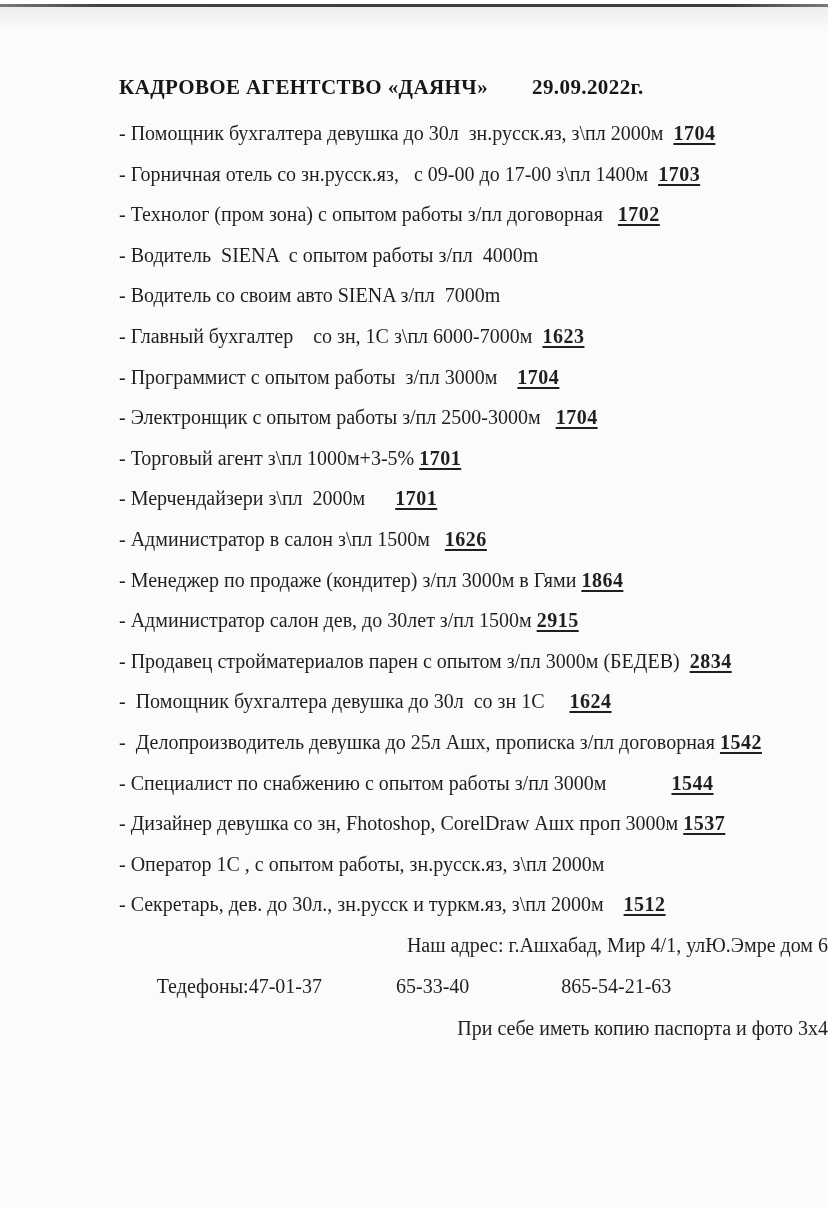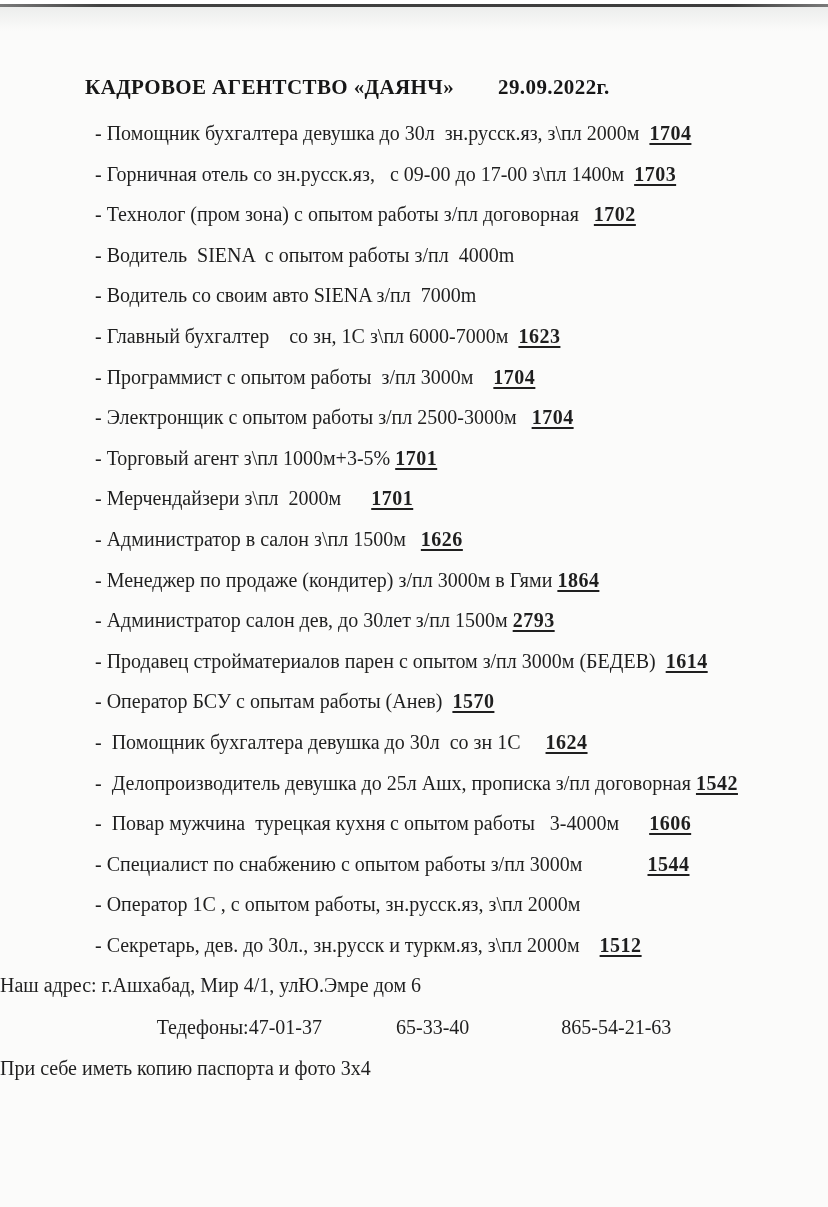--- a/index.html
+++ b/index.html
@@ -15,31 +15,31 @@
   .top-edge-line {
     position: absolute; top: 4px; left: 0; width: 100%; height: 3px;
     background: linear-gradient(90deg, #7a7a7a, #424242 12%, #3c3c3c 88%, #7a7a7a);
   }
   .top-fade {
     position: absolute; top: 7px; left: 0; width: 100%; height: 24px;
     background: linear-gradient(#ecedec, #fbfbfa);
   }
   .page { position: absolute; top: 0; left: 0; width: 100%; height: 100%; padding-top: 74px; }
   .title-row {
-    display: flex; gap: 44px; padding-left: 85px;
+    display: flex; gap: 44px; padding-left: 119px;
     font-weight: bold; font-size: 21px; letter-spacing: .4px;
     white-space: pre; color: #171717; height: 26px; line-height: 26px;
   }
   .items { margin-top: 13px; padding-left: 95px; padding-right: 30px; }
-  .item { height: 40.6px; line-height: 40.6px; font-size: 20px; white-space: pre; }
+  .item { height: 40.6px; line-height: 40.6px; font-size: 20px; white-space: pre; margin-left: 24px; }
   .code {
     font-weight: bold; letter-spacing: .5px;
     text-decoration: underline; text-decoration-thickness: 1.6px; text-underline-offset: 3px;
   }
-  .footer { font-size: 20px; text-align: left; }
+  .footer { font-size: 20px; text-align: right; }
   .footer-line { height: 41.5px; line-height: 41.5px; white-space: pre; }
   .phones-row { display: flex; justify-content: center; }
   .phone-label { }
   .phone-2 { margin-left: 74px; }
   .phone-3 { margin-left: 92px; }
 </style>
 </head>
 <body>
 
 <div class="top-white"></div>
@@ -73,34 +73,33 @@
 
 
       <div class="item"><span>- Торговый агент з\пл 1000м+3-5% </span><span class="code">1701</span></div>
 
       <div class="item"><span>- Мерчендайзери з\пл  2000м      </span><span class="code">1701</span></div>
 
       <div class="item"><span>- Администратор в салон з\пл 1500м   </span><span class="code">1626</span></div>
 
       <div class="item"><span>- Менеджер по продаже (кондитер) з/пл 3000м в Гями </span><span class="code">1864</span></div>
 
-      <div class="item"><span>- Администратор салон дев, до 30лет з/пл 1500м </span><span class="code">2793</span></div>
+      <div class="item"><span>- Администратор салон дев, до 30лет з/пл 1500м </span><span class="code">2915</span></div>
 
-      <div class="item"><span>- Продавец стройматериалов парен с опытом з/пл 3000м (БЕДЕВ)  </span><span class="code">1614</span></div>
+      <div class="item"><span>- Продавец стройматериалов парен с опытом з/пл 3000м (БЕДЕВ)  </span><span class="code">2834</span></div>
 
-      <div class="item"><span>- Оператор БСУ с опытам работы (Анев)  </span><span class="code">1570</span></div>
 
       <div class="item"><span>-  Помощник бухгалтера девушка до 30л  со зн 1С     </span><span class="code">1624</span></div>
 
       <div class="item"><span>-  Делопроизводитель девушка до 25л Ашх, прописка з/пл договорная </span><span class="code">1542</span></div>
 
-      <div class="item"><span>-  Повар мужчина  турецкая кухня с опытом работы   3-4000м      </span><span class="code">1606</span></div>
 
       <div class="item"><span>- Специалист по снабжению с опытом работы з/пл 3000м             </span><span class="code">1544</span></div>
 
+      <div class="item"><span>- Дизайнер девушка со зн, Fhotoshop, CorelDraw Ашх проп 3000м </span><span class="code">1537</span></div>
 
       <div class="item"><span>- Оператор 1С , с опытом работы, зн.русск.яз, з\пл 2000м</span></div>
 
       <div class="item"><span>- Секретарь, дев. до 30л., зн.русск и туркм.яз, з\пл 2000м    </span><span class="code">1512</span></div>
     </div>
 
   <div class="footer">
     <div class="footer-line">Наш адрес: г.Ашхабад, Мир 4/1, улЮ.Эмре дом 6</div>
     <div class="footer-line phones-row">
       <span class="phone-label">Тедефоны:</span>

